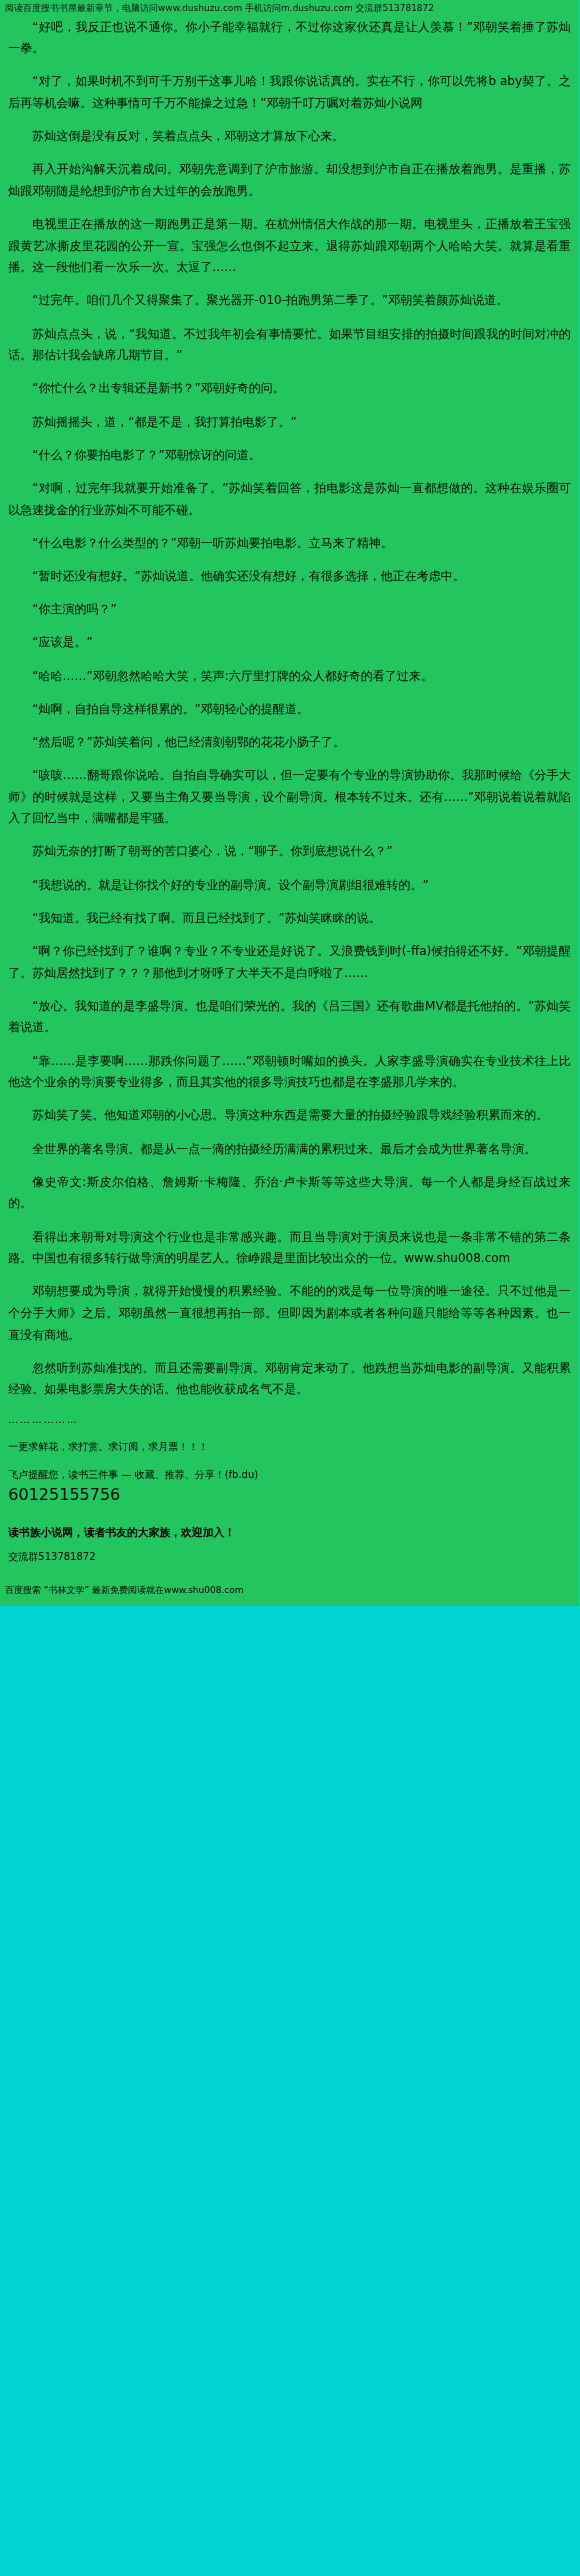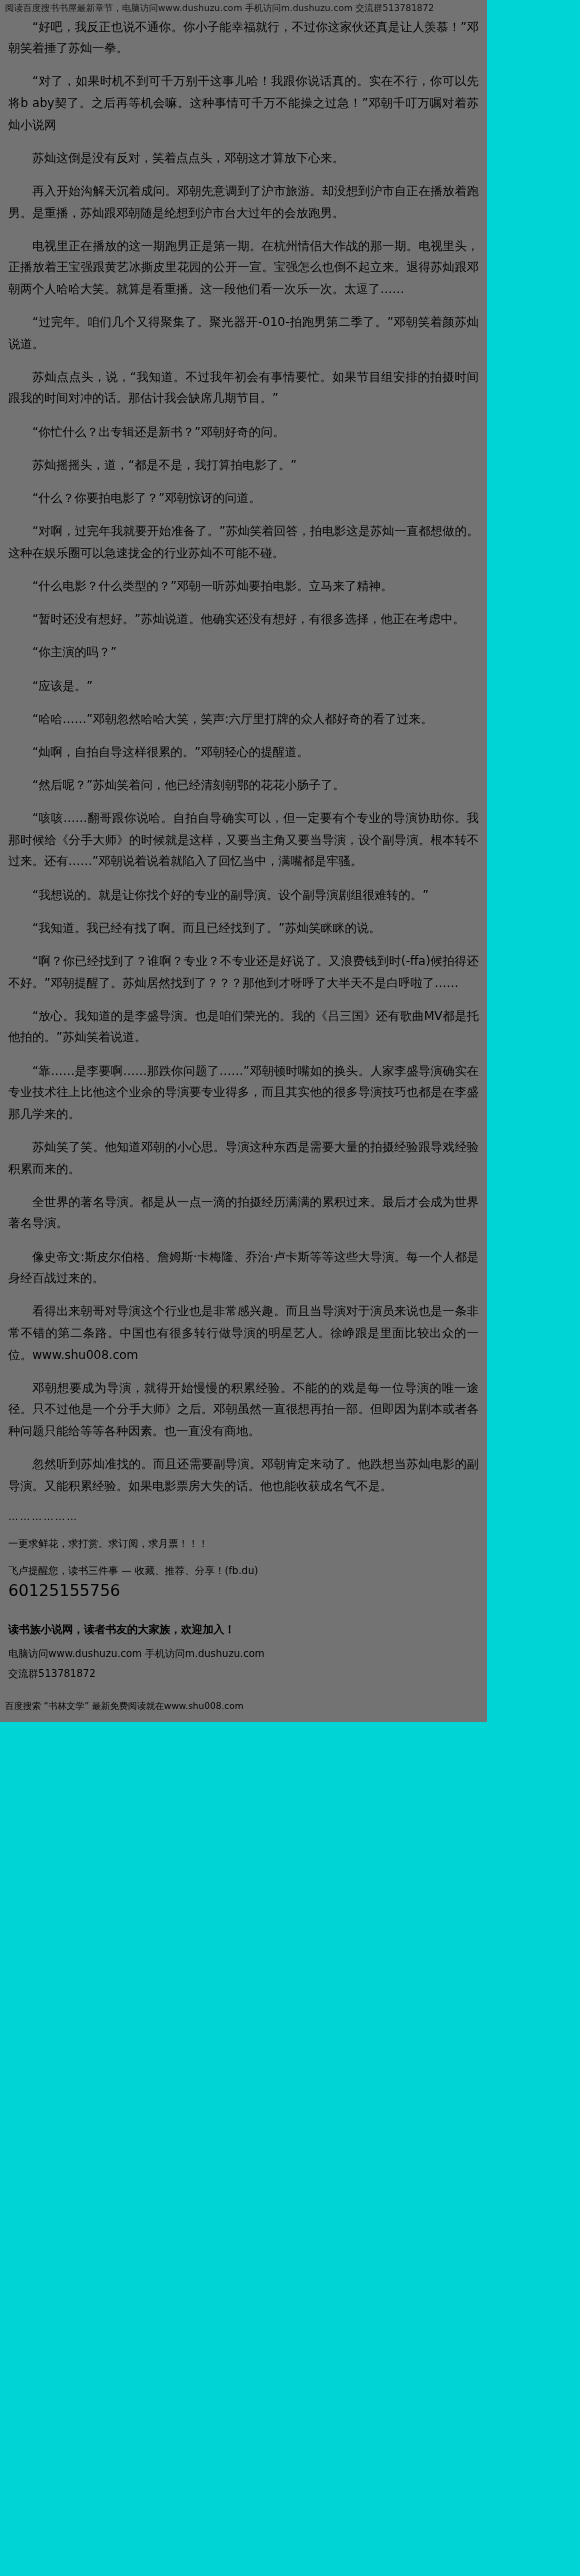--- a/index.html
+++ b/index.html
@@ -6,23 +6,23 @@
     margin: 0;
     padding: 0;
     background: #00d4d4;
   }
   body {
     width: 581px;
     font-family: "DejaVu Sans", "Liberation Sans", sans-serif;
     color: #000000;
   }
   .page {
-    width: 487px;
+    width: 579px;
     box-sizing: border-box;
-    background: #737373;
+    background: #22c55e;
     padding: 0;
   }
   .topbar {
     font-size: 9px;
     line-height: 11.6px;
     padding: 3.3px 5px 1.7px 5px;
     color: #111;
     white-space: nowrap;
     overflow: hidden;
   }
@@ -104,20 +104,21 @@
     <p class="para">“什么？你要拍电影了？”邓朝惊讶的问道。</p>
     <p class="para">“对啊，过完年我就要开始准备了。”苏灿笑着回答，拍电影这是苏灿一直都想做的。这种在娱乐圈可以急速拢金的行业苏灿不可能不碰。</p>
     <p class="para">“什么电影？什么类型的？”邓朝一听苏灿要拍电影。立马来了精神。</p>
     <p class="para">“暂时还没有想好。”苏灿说道。他确实还没有想好，有很多选择，他正在考虑中。</p>
     <p class="para">“你主演的吗？”</p>
     <p class="para">“应该是。”</p>
     <p class="para">“哈哈……”邓朝忽然哈哈大笑，笑声:六厅里打牌的众人都好奇的看了过来。</p>
     <p class="para">“灿啊，自拍自导这样很累的。”邓朝轻心的提醒道。</p>
     <p class="para">“然后呢？”苏灿笑着问，他已经清刻朝鄂的花花小肠子了。</p>
     <p class="para">“咳咳……翻哥跟你说哈。自拍自导确实可以，但一定要有个专业的导演协助你。我那时候给《分手大师》的时候就是这样，又要当主角又要当导演，设个副导演。根本转不过来。还有……”邓朝说着说着就陷入了回忆当中，满嘴都是牢骚。</p>
+    <p class="para">苏灿无奈的打断了朝哥的苦口婆心，说，“聊子。你到底想说什么？”</p>
     <p class="para">“我想说的。就是让你找个好的专业的副导演。设个副导演剧组很难转的。”</p>
     <p class="para">“我知道。我已经有找了啊。而且已经找到了。”苏灿笑眯眯的说。</p>
     <p class="para">“啊？你已经找到了？谁啊？专业？不专业还是好说了。又浪费钱到时(-ffa)候拍得还不好。”邓朝提醒了。苏灿居然找到了？？？那他到才呀呼了大半天不是白呼啦了……</p>
     <p class="para">“放心。我知道的是李盛导演。也是咱们荣光的。我的《吕三国》还有歌曲MV都是托他拍的。”苏灿笑着说道。</p>
     <p class="para">“靠……是李要啊……那跌你问题了……”邓朝顿时嘴如的换头。人家李盛导演确实在专业技术往上比他这个业余的导演要专业得多，而且其实他的很多导演技巧也都是在李盛那几学来的。</p>
     <p class="para">苏灿笑了笑。他知道邓朝的小心思。导演这种东西是需要大量的拍摄经验跟导戏经验积累而来的。</p>
     <p class="para">全世界的著名导演。都是从一点一滴的拍摄经历满满的累积过来。最后才会成为世界著名导演。</p>
     <p class="para">像史帝文:斯皮尔伯格、詹姆斯·卡梅隆、乔治·卢卡斯等等这些大导演。每一个人都是身经百战过来的。</p>
     <p class="para">看得出来朝哥对导演这个行业也是非常感兴趣。而且当导演对于演员来说也是一条非常不错的第二条路。中国也有很多转行做导演的明星艺人。徐峥跟是里面比较出众的一位。www.shu008.com</p>
     <p class="para">邓朝想要成为导演，就得开始慢慢的积累经验。不能的的戏是每一位导演的唯一途径。只不过他是一个分手大师》之后。邓朝虽然一直很想再拍一部。但即因为剧本或者各种问题只能给等等各种因素。也一直没有商地。</p>
@@ -128,21 +129,20 @@
     <p class="appeal">一更求鲜花，求打赏。求订阅，求月票！！！</p>
 
     <div class="footer-block">
       <p class="line">飞卢提醒您，读书三件事 — 收藏、推荐、分享！(fb.du)</p>
       <p class="small-num">60125155756</p>
     </div>
 
     <div class="sep"></div>
 
     <p class="bold-line">读书族小说网，读者书友的大家族，欢迎加入！</p>
-    <p class="site-line">电脑访问www.dushuzu.com 手机访问m.dushuzu.com</p>
     <p class="site-line">交流群513781872</p>
 
   </div>
 
   <div class="bottom-note">百度搜索 “书林文学” 最新免费阅读就在www.shu008.com</div>
 
 </div>
 
 
 </body></html>

